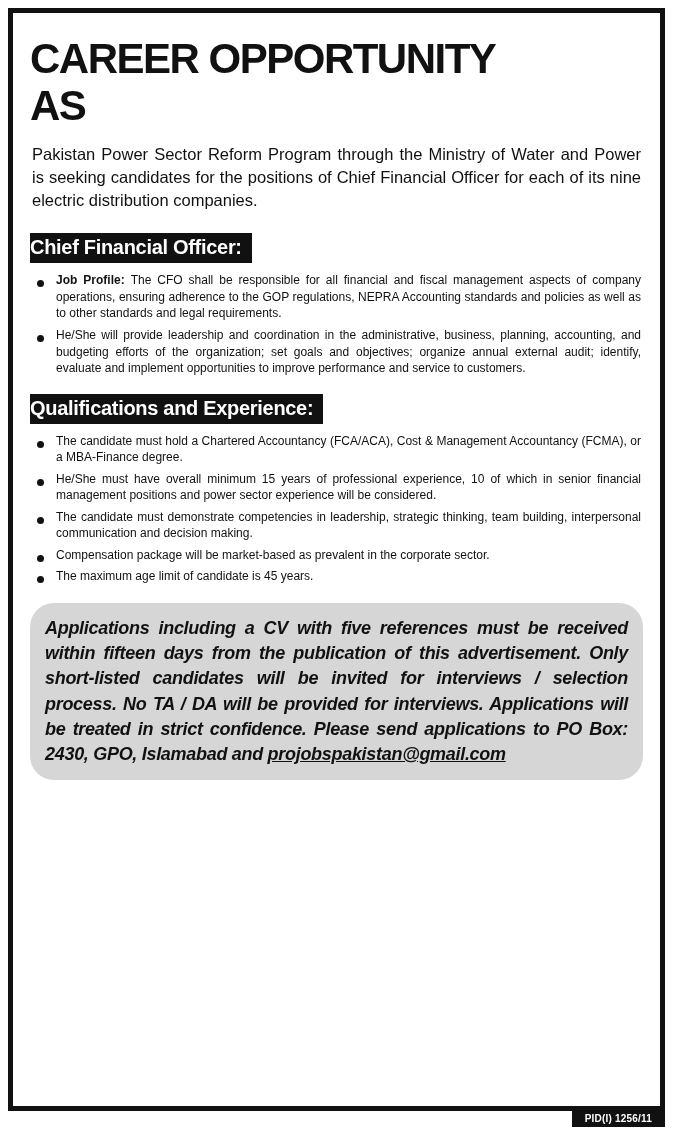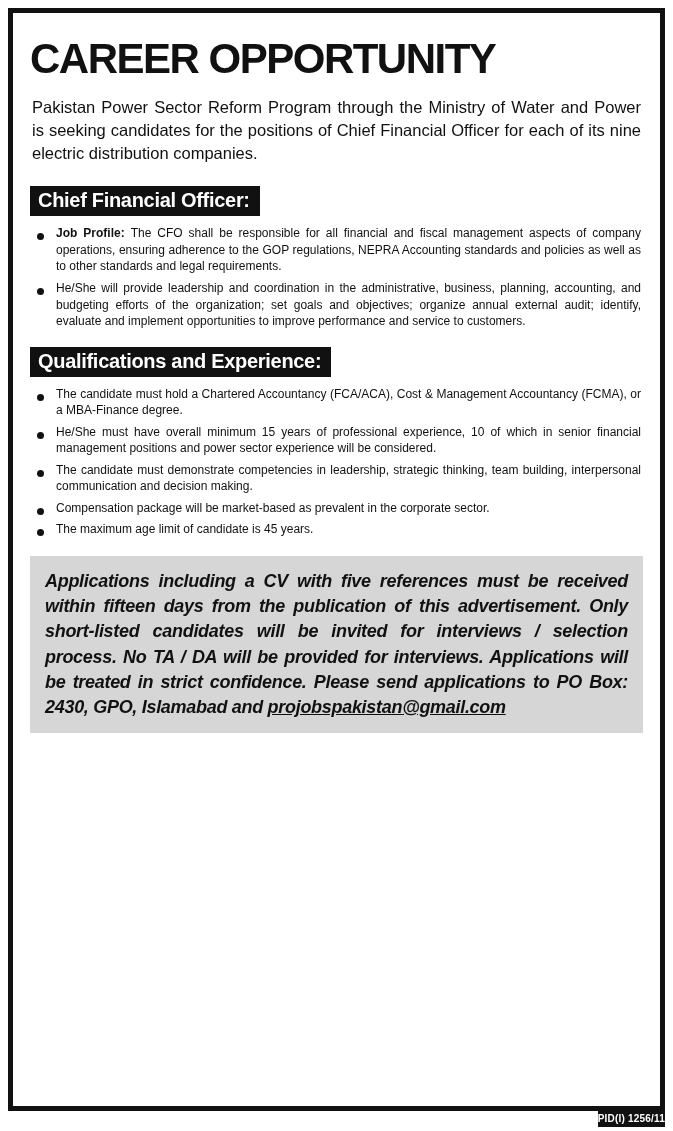--- a/index.html
+++ b/index.html
@@ -48,21 +48,21 @@
     text-align:justify;
     margin:4px 2px 10px 2px;
   }
   .section-heading{
     display:inline-block;
     background:var(--section-bg);
     color:var(--section-fg);
     font-weight:bold;
     font-size:20px;
     letter-spacing:-0.3px;
-    padding:3px 10px 4px 8px;
+    padding:3px 10px 4px 0;
     margin:12px 0 9px 0;
   }
   ul.bullets{
     list-style:none;
     margin:0 2px 4px 2px;
   }
   li.bullet{
     position:relative;
     padding-left:24px;
     font-size:12px;
@@ -88,45 +88,47 @@
   .app-box{
     margin-top:18px;
     background:var(--box-bg);
     padding:13px 15px;
     font-size:18px;
     line-height:1.4;
     font-weight:bold;
     font-style:italic;
     text-align:justify;
     letter-spacing:-0.3px;
+    border-radius:24px;
   }
   .email{
     text-decoration:underline;
   }
   .pid-badge{
     position:absolute;
     right:8px;
     bottom:4px;
     background:var(--ink);
     color:#ffffff;
     font-size:10px;
     font-weight:bold;
-    padding:3px 0;
+    padding:3px 13px;
     letter-spacing:0.2px;
     margin-left:42px;
   }
 </style>
 </head>
 <body>
 
 <div class="page">
   <div class="frame">
 
     <div class="title-block">
       <div class="title-line">CAREER OPPORTUNITY</div>
+      <div class="title-line">AS</div>
     </div>
 
     <p class="intro">Pakistan Power Sector Reform Program through the Ministry of Water and Power is seeking candidates for the positions of Chief Financial Officer for each of its nine electric distribution companies.</p>
 
     <div>
       <div class="section-heading">Chief Financial Officer:</div>
       <ul class="bullets">
         <li class="bullet">
           <span class="dot"></span>
           <span class="lead">Job Profile:</span><span>The CFO shall be responsible for all financial and fiscal management aspects of company operations, ensuring adherence to the GOP regulations, NEPRA Accounting standards and policies as well as to other standards and legal requirements.</span>

